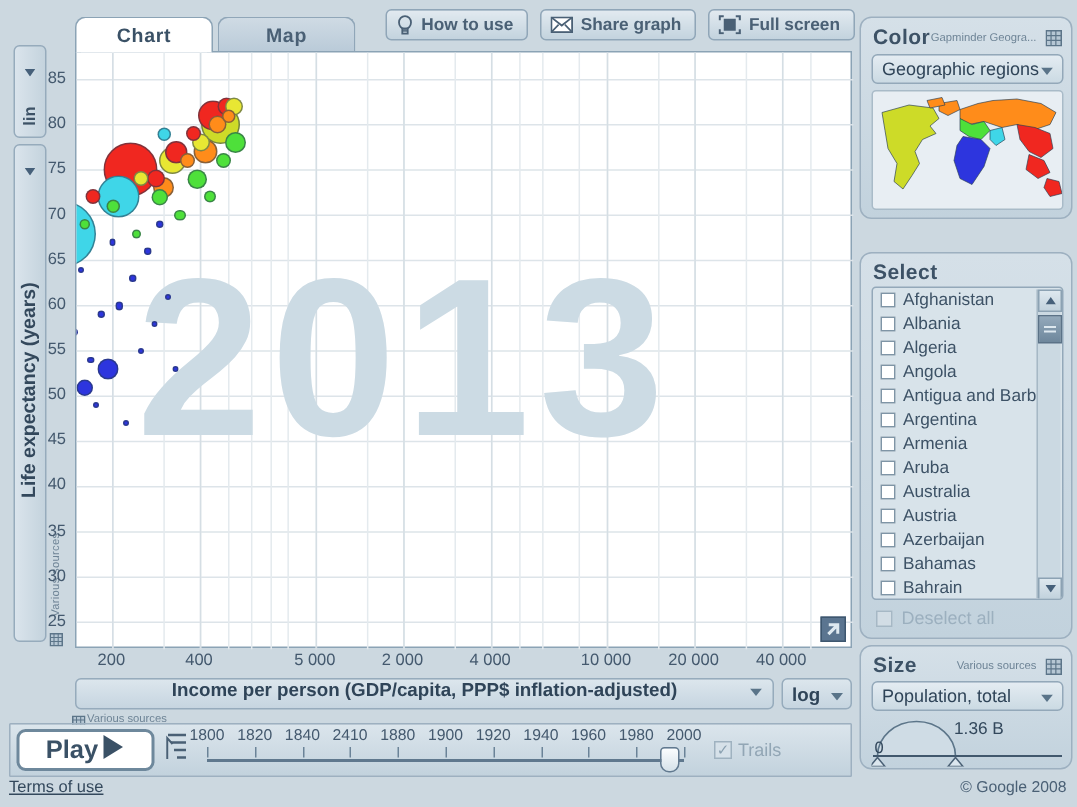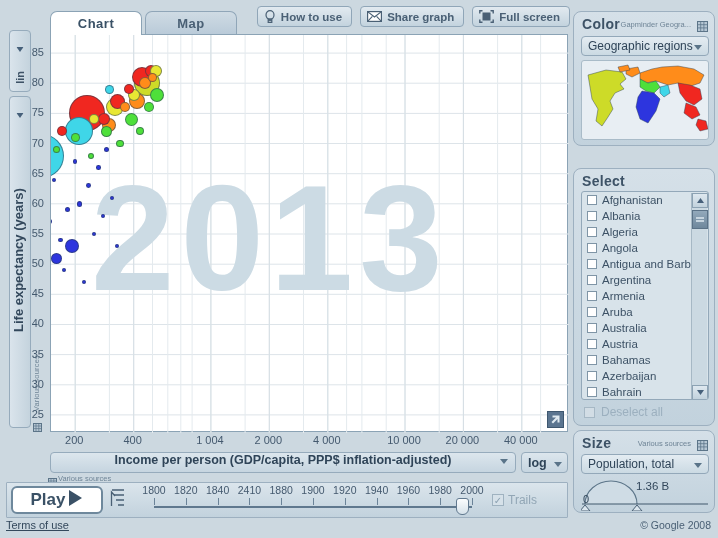--- a/index.html
+++ b/index.html
@@ -117,21 +117,21 @@
     background: linear-gradient(#dbe5ec,#c2d2dd);
     display:flex; align-items:center;
   }
   .playbtn {
     margin-left:4px; width:92px; height:28px;
     background:#fff; border:2px solid #6e889c; border-radius:6px;
     display:flex; align-items:center; justify-content:center; gap:3px;
     font-size:17px; font-weight:bold; color:#3a5166; cursor:pointer;
   }
   .speedicon { margin-left:7px; cursor:pointer; }
-  .timeline { position:relative; margin-left:22px; width:330px; height:32px; }
+  .timeline { position:relative; margin-left:6px; width:330px; height:32px; }
   .tlyear { position:absolute; top:0; font-size:10.5px; color:#44596e; transform:translateX(-50%); }
   .tltrack { position:absolute; left:6px; top:22px; width:318px; height:2px; background:#5f788e; }
   .tltick { position:absolute; top:14px; width:1px; height:7px; background:#6b8398; }
   .tlthumb {
     position:absolute; top:14px; left:308px; width:13px; height:17px;
     background: linear-gradient(#fbfdfe,#d6e2ea);
     border:1px solid #61798f; border-radius:3px 3px 6px 6px; cursor:pointer;
   }
   .trails {
     margin-left:14px; display:flex; align-items:center; gap:4px;
@@ -396,21 +396,21 @@
     <div class="resizehandle">
       <svg width="11" height="11" viewBox="0 0 11 11">
           <path d="M9.5 1.5 L2.5 1.5 L2.5 3.5 L6 3.5 L1.5 8 L3 9.5 L7.5 5 L7.5 8.5 L9.5 8.5 Z" fill="#dfe9f0"></path>
         </svg>
     </div>
   </div>
 
   <div class="xlabels">
       <div class="xlab" style="left: 24.2481px;">200</div>
       <div class="xlab" style="left: 82.6719px;">400</div>
-      <div class="xlab" style="left: 159.904px;">1 004</div>
+      <div class="xlab" style="left: 159.904px;">5 000</div>
       <div class="xlab" style="left: 218.328px;">2 000</div>
       <div class="xlab" style="left: 276.752px;">4 000</div>
       <div class="xlab" style="left: 353.984px;">10 000</div>
       <div class="xlab" style="left: 412.407px;">20 000</div>
       <div class="xlab" style="left: 470.831px;">40 000</div>
     </div>
   <div class="xaxisbar">
     <span>Income per person (GDP/capita, PPP$ inflation-adjusted)</span>
     <span class="caret">
       <svg width="8" height="5" viewBox="0 0 8 5">
@@ -560,25 +560,25 @@
           <div class="li">
             <span class="cb"></span>
             <span>Australia</span>
           </div>
           <div class="li">
             <span class="cb"></span>
             <span>Austria</span>
           </div>
           <div class="li">
             <span class="cb"></span>
+            <span>Azerbaijan</span>
+          </div>
+          <div class="li">
+            <span class="cb"></span>
             <span>Bahamas</span>
-          </div>
-          <div class="li">
-            <span class="cb"></span>
-            <span>Azerbaijan</span>
           </div>
           <div class="li">
             <span class="cb"></span>
             <span>Bahrain</span>
           </div>
         </div>
       <div class="sbar">
         <div class="sbtn up">
           <svg width="7" height="5" viewBox="0 0 7 5">
               <path d="M3.5 0 L7 5 L0 5 Z" fill="#46607a"></path>

